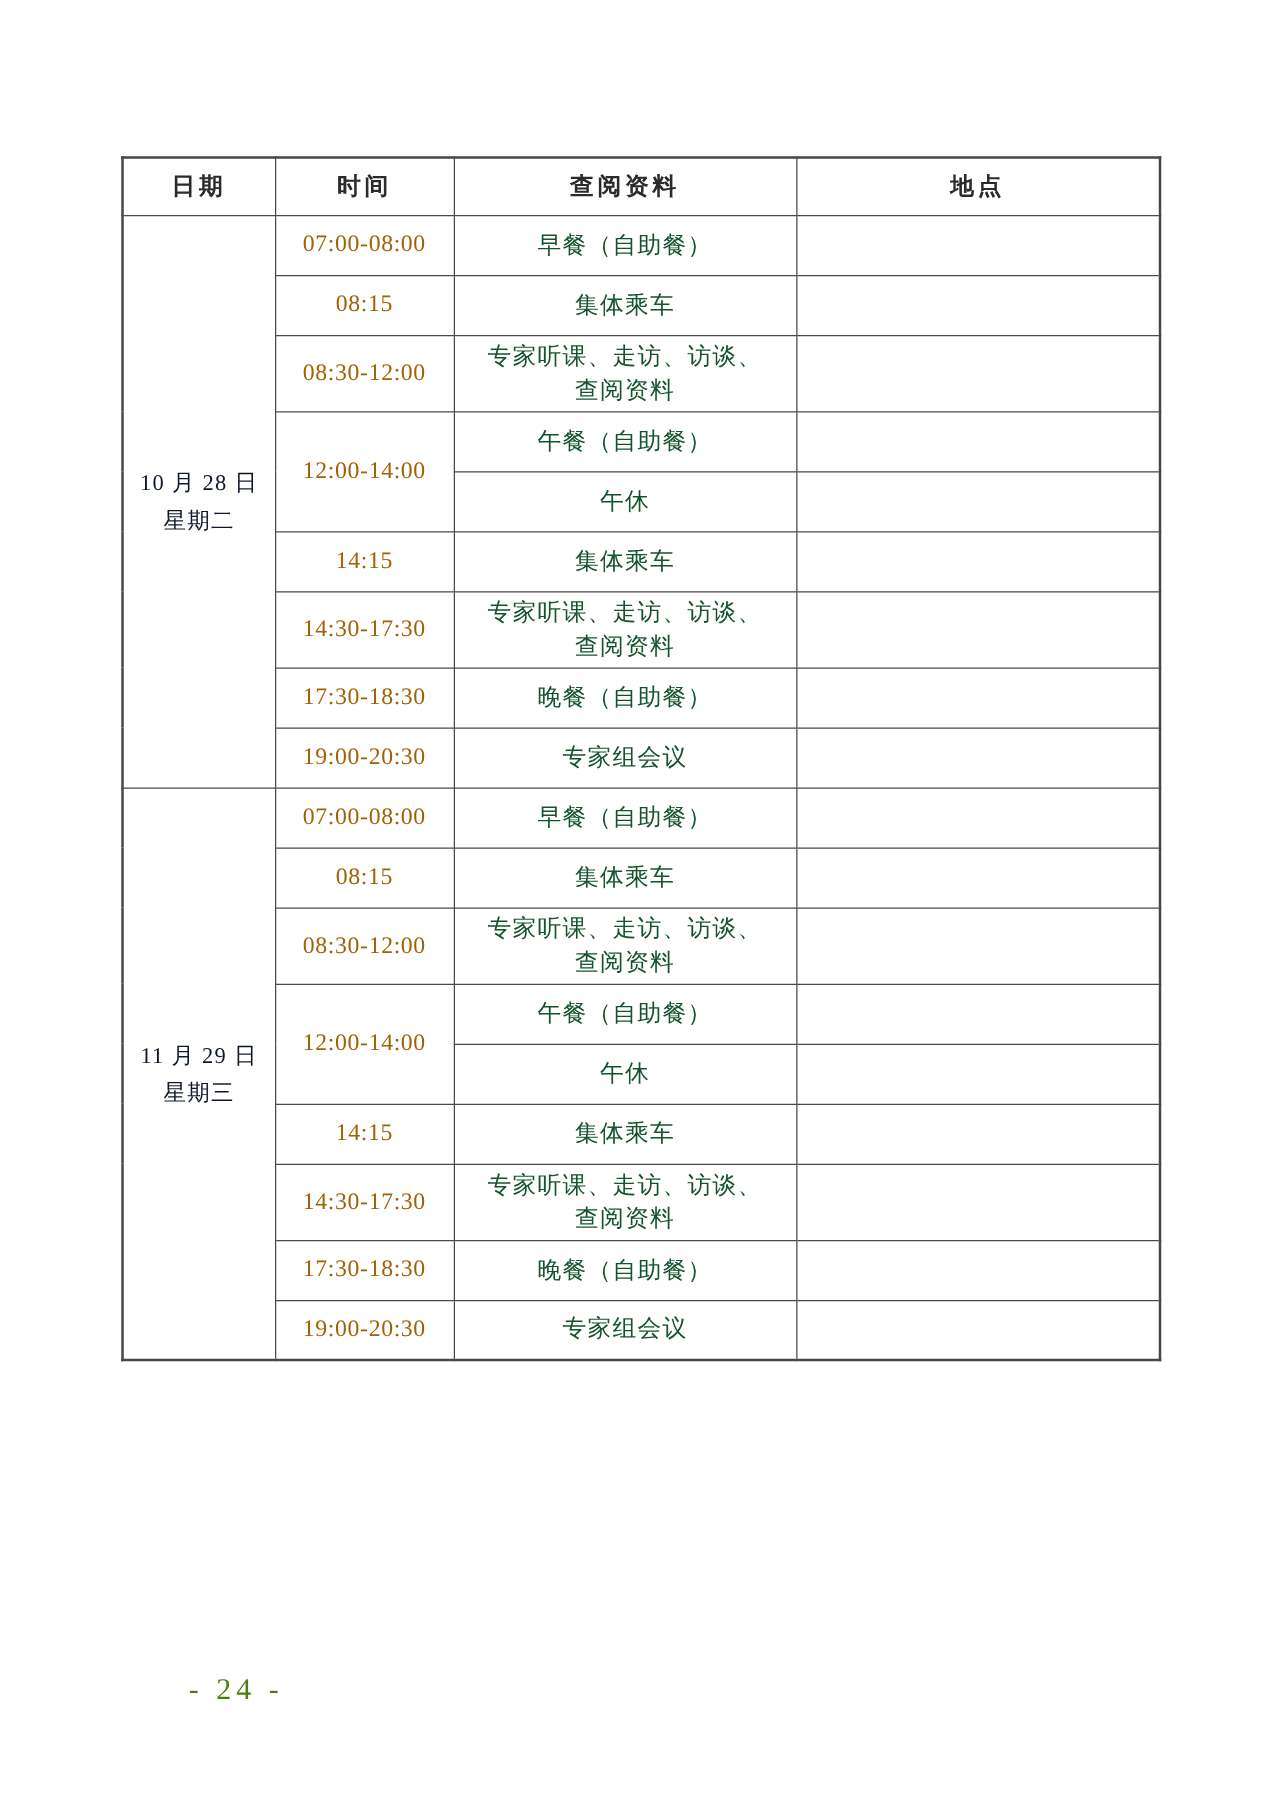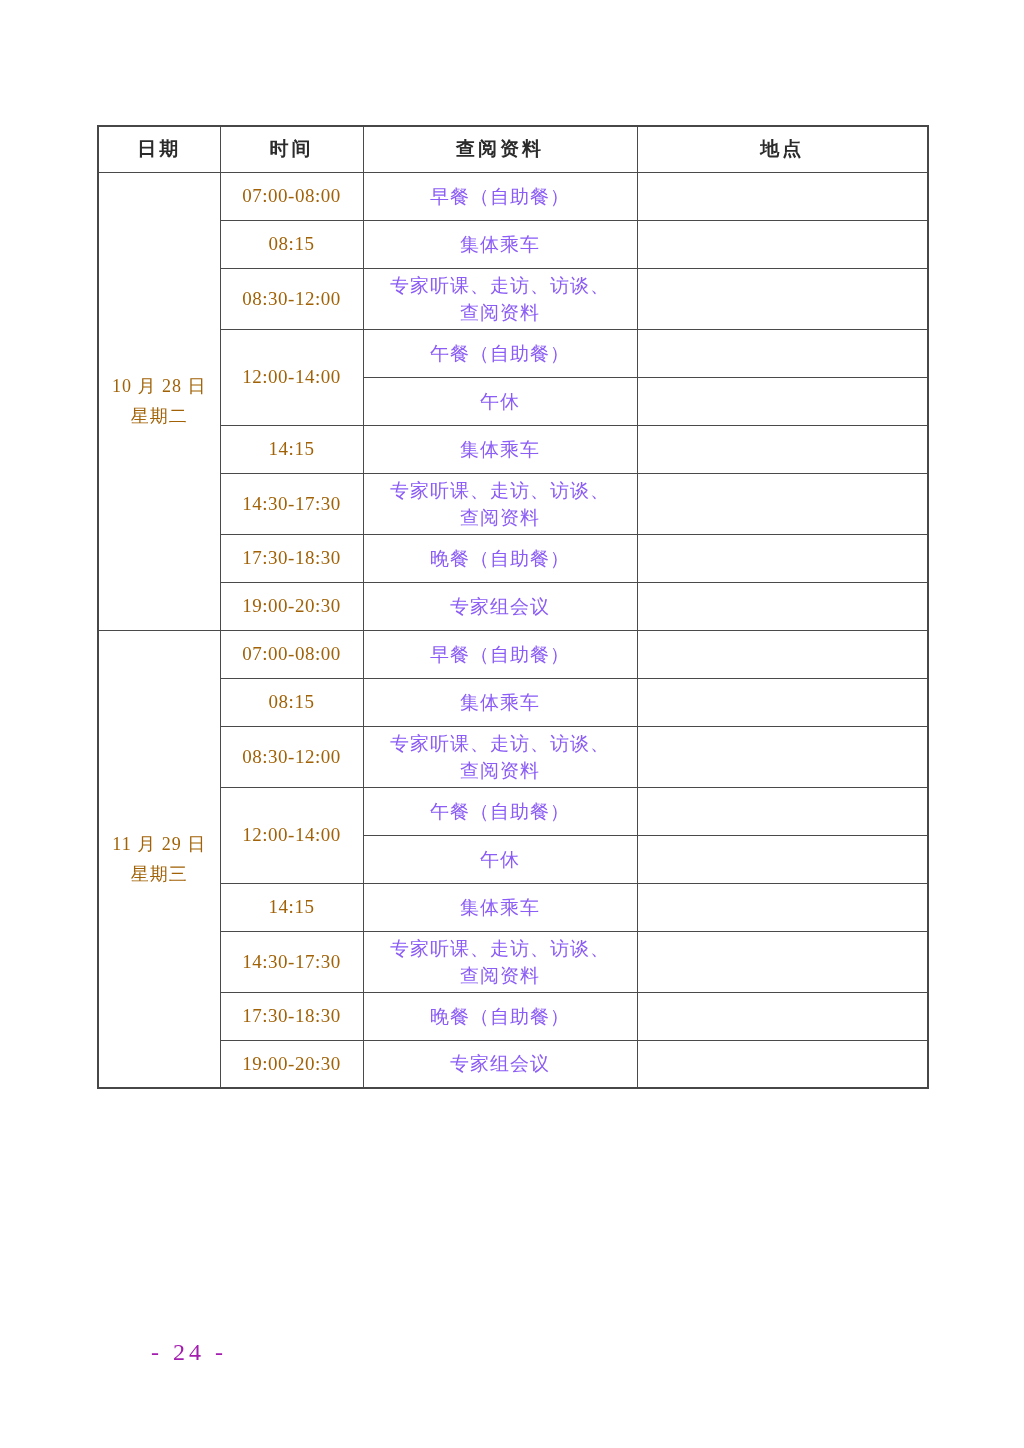--- a/index.html
+++ b/index.html
@@ -41,44 +41,44 @@
     font-size: 19px;
     font-weight: 700;
     letter-spacing: 3px;
     color: #2b2b2b;
     border-bottom-width: 2px;
   }
   td.date-cell {
     font-size: 18px;
     line-height: 30px;
     letter-spacing: 1px;
-    color: #a16207;
+    color: #0f172a;
   }
   td.time-cell {
     font-size: 19px;
     letter-spacing: 0.5px;
     color: #a16207;
     font-family: "Liberation Serif", "DejaVu Serif", serif;
   }
   td.content-cell {
     font-size: 19px;
     line-height: 27px;
     letter-spacing: 1px;
-    color: #8b5cf6;
+    color: #14532d;
   }
   td.location-cell {
     font-size: 19px;
   }
   .page-number {
     position: absolute;
     left: 151px;
     top: 1339px;
     font-size: 24px;
     letter-spacing: 4px;
-    color: #a21caf;
+    color: #4d7c0f;
     font-family: "Liberation Serif", "DejaVu Serif", serif;
   }
 </style>
 </head>
 <body>
 
 <div class="page">
 
   <table class="schedule">
     <colgroup>

